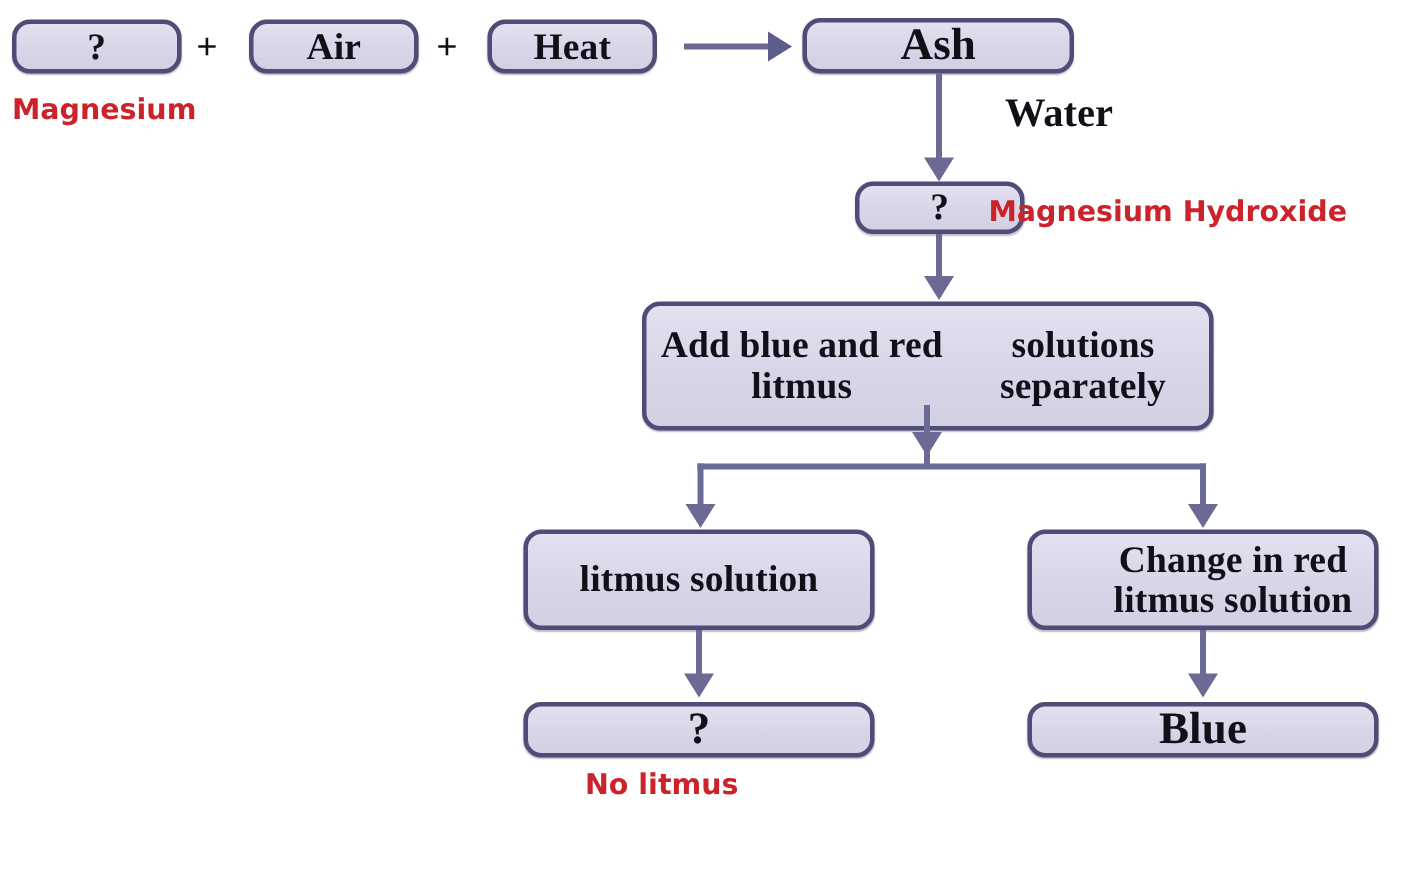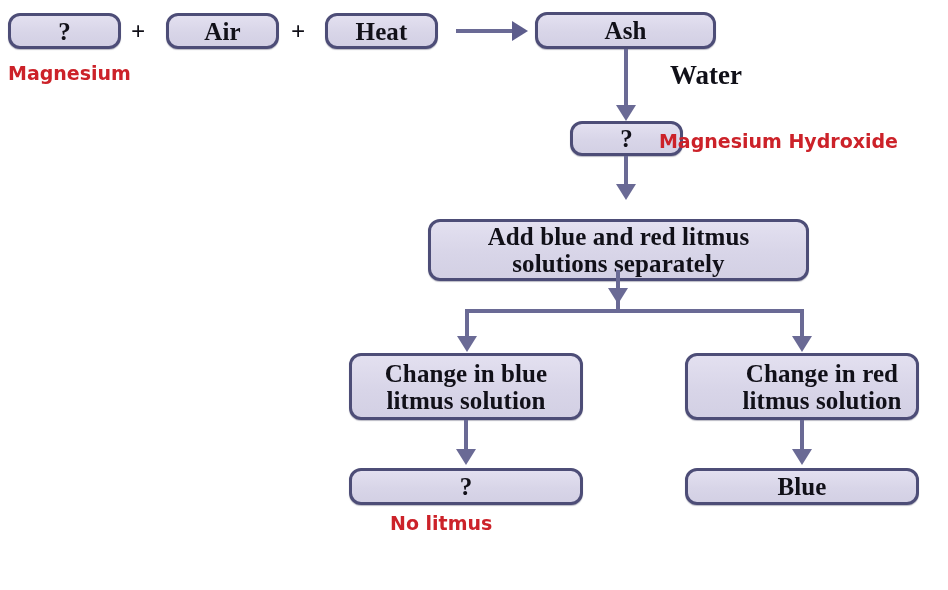--- a/index.html
+++ b/index.html
@@ -32,21 +32,21 @@
     justify-content: center;
     text-align: center;
     color: #111018;
     font-family: "Liberation Serif", serif;
     font-weight: 700;
     line-height: 1.08;
     box-shadow: 0 1px 1px rgba(60,60,90,0.35);
     letter-spacing: 0.1px;
   }
   .node.small   { font-size: 25px; }
-  .node.medium  { font-size: 25px; justify-content: center; }
+  .node.medium  { font-size: 30px; justify-content: center; }
   .node.two-line { font-size: 25px; }
 
   
   .plus {
     position: absolute;
     font-family: "Liberation Serif", serif;
     font-size: 25px;
     font-weight: 700;
     color: #111018;
     text-align: center;
@@ -145,39 +145,38 @@
     <span>?</span>
   </div>
 
   <div class="annot right-al" style="left:640px; top:130px; width:258px;">
     <div>Magnesium Hydroxide</div>
   </div>
 
   <div class="line v" style="left:624px; top:156px; height:30px;"></div>
   <div class="arrowhead down" style="left:616px; top:184px;"></div>
 
-  <div class="node two-line" style="left:428px; top:201px; width:381px; height:62px; flex-direction:column;margin-top:18px;">
+  <div class="node two-line" style="left:428px; top:201px; width:381px; height:86px; flex-direction:row;">
     <div>Add blue and red litmus</div>
     <div>solutions separately</div>
   </div>
 
   <div class="line v" style="left:616px; top:270px; height:28px;"></div>
   <div class="arrowhead down" style="left:608px; top:288px;"></div>
   <div class="line v" style="left:616px; top:300px; height:12px;"></div>
 
   <div class="line h" style="left:465px; top:309px; width:339px;"></div>
 
   <div class="line v" style="left:465px; top:309px; height:32px;"></div>
   <div class="arrowhead down" style="left:457px; top:336px;"></div>
 
   <div class="line v" style="left:800px; top:309px; height:32px;"></div>
   <div class="arrowhead down" style="left:792px; top:336px;"></div>
 
   <div class="node two-line" style="left:349px; top:353px; width:234px; height:67px; flex-direction:column;">
-    <div>Change in blue</div>
     <div>litmus solution</div>
   </div>
 
   <div class="node two-line" style="left:685px; top:353px; width:234px; height:67px; flex-direction:column;padding-left:40px;">
     <div>Change in red</div>
     <div>litmus solution</div>
   </div>
 
   <div class="line v" style="left:464px; top:420px; height:32px;"></div>
   <div class="arrowhead down" style="left:456px; top:449px;"></div>

